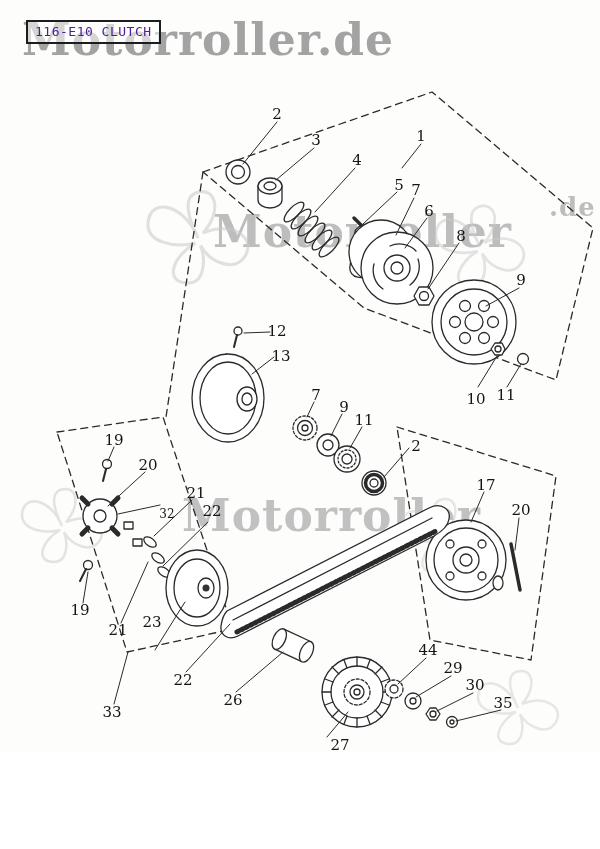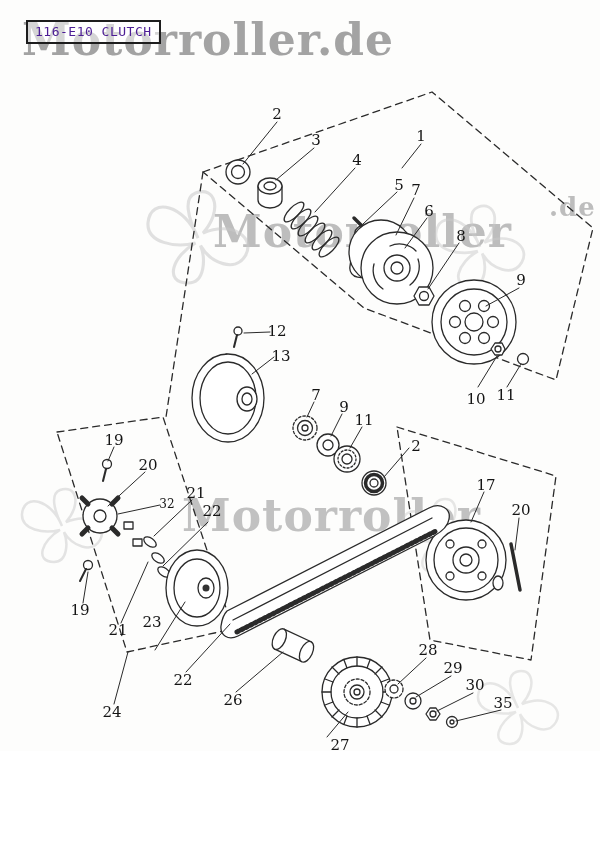--- a/index.html
+++ b/index.html
@@ -21,21 +21,21 @@
     position:absolute;left:26px;top:20px;z-index:6;
     border:2px solid #1d1d1d;padding:2px 7px 3px 7px;
     font-family:"DejaVu Sans Mono",monospace;font-size:13px;color:#4c1d95;
     background:rgba(255,255,255,.55);letter-spacing:.5px;
   }
   svg.diagram{position:absolute;left:0;top:0;z-index:3;}
   .plbl{
     position:absolute;transform:translate(-50%,-50%);z-index:5;
     font-family:"DejaVu Serif",serif;font-size:15px;color:#141414;
   }
-  .plbl.small{font-size:12px;}
+  .plbl.small{font-size:12px;margin-top:10px;}
 </style>
 </head>
 <body>
 
 <div class="stage">
 
   <div class="wm wm-top">Motorroller.de</div>
   <div class="wm wm-mid1">Motorroller</div>
   <div class="wm wm-mid1-de">.de</div>
   <div class="wm wm-mid2">Motorroller</div>
@@ -321,21 +321,21 @@
   <div class="plbl" style="left:486px;top:485px">17</div>
   <div class="plbl" style="left:521px;top:510px">20</div>
   <div class="plbl" style="left:114px;top:440px">19</div>
   <div class="plbl" style="left:148px;top:465px">20</div>
   <div class="plbl small" style="left:167px;top:504px">32</div>
   <div class="plbl" style="left:196px;top:493px">21</div>
   <div class="plbl" style="left:212px;top:511px">22</div>
   <div class="plbl" style="left:80px;top:610px">19</div>
   <div class="plbl" style="left:118px;top:630px">21</div>
   <div class="plbl" style="left:152px;top:622px">23</div>
-  <div class="plbl" style="left:112px;top:712px">24</div>
+  <div class="plbl" style="left:112px;top:712px">33</div>
   <div class="plbl" style="left:183px;top:680px">22</div>
   <div class="plbl" style="left:233px;top:700px">26</div>
   <div class="plbl" style="left:340px;top:745px">27</div>
-  <div class="plbl" style="left:428px;top:650px">28</div>
+  <div class="plbl" style="left:428px;top:650px">44</div>
   <div class="plbl" style="left:453px;top:668px">29</div>
   <div class="plbl" style="left:475px;top:685px">30</div>
   <div class="plbl" style="left:503px;top:703px">35</div>
 </div>
 
 </body></html>

